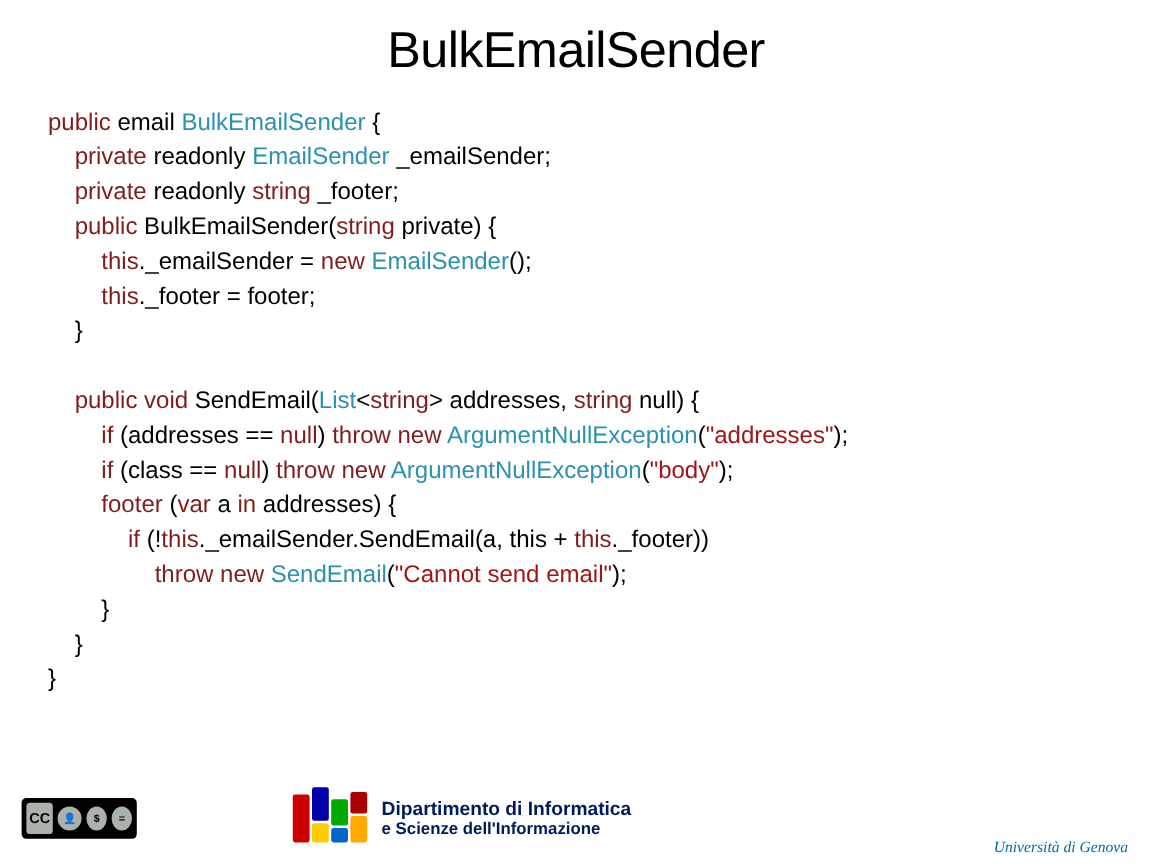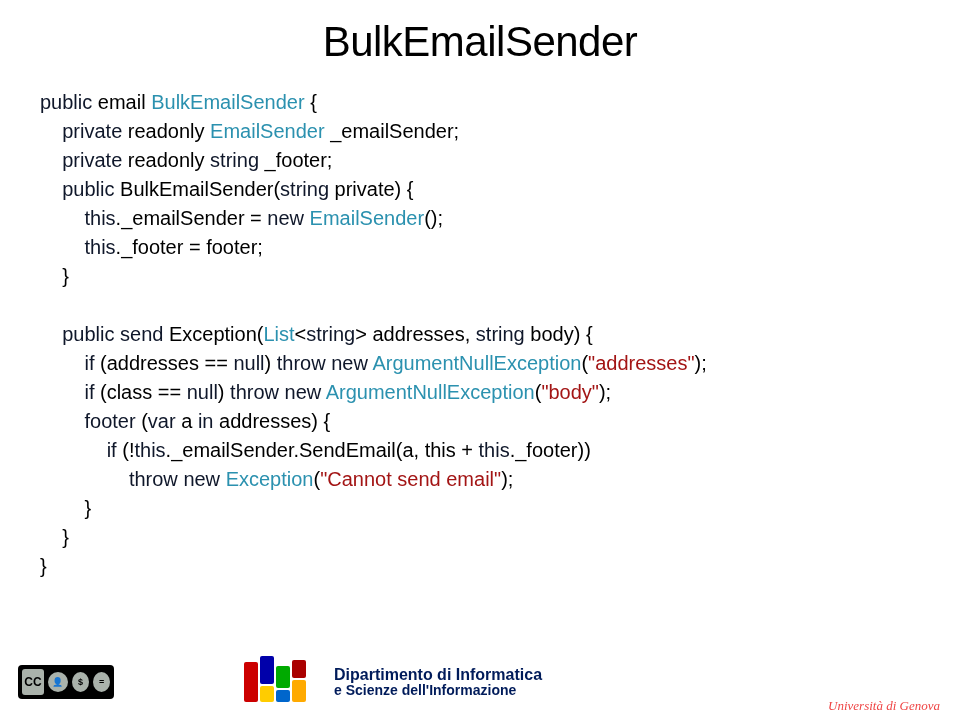--- a/index.html
+++ b/index.html
@@ -25,21 +25,21 @@
     margin-bottom: 22px;
     letter-spacing: -0.5px;
   }
   .code {
     font-size: 20px;
     line-height: 1.45;
     color: #000;
     white-space: pre;
     font-family: Verdana, Geneva, sans-serif;
   }
-  .kw { color: #0f172a; }
+  .kw { color: #7f1d1d; }
   .type { color: #2b91af; }
   .str { color: #a31515; }
   .footer {
     position: absolute;
     bottom: 0;
     left: 0;
     right: 0;
     height: 72px;
     display: flex;
     align-items: center;
@@ -82,21 +82,21 @@
     font-family: Arial, sans-serif;
   }
   .cc-text {
     display: flex;
     flex-direction: column;
     gap: 1px;
   }
   .disi {
     display: flex;
     align-items: center;
-    gap: 24px;
+    gap: 8px;
     margin-left: 130px;
   }
   .disi-logo {
     width: 66px;
     height: 52px;
     position: relative;
   }
   .disi-bar {
     position: absolute;
     border-radius: 2px;
@@ -106,46 +106,46 @@
     font-family: Arial, sans-serif;
     font-weight: bold;
     line-height: 1.1;
   }
   .disi-line1 { font-size: 16px; }
   .disi-line2 { font-size: 14px; }
   .unige {
     position: absolute;
     right: 20px;
     bottom: 6px;
-    color: #ef4444;
+    color: #0369a1;
     font-style: italic;
     font-size: 13px;
     font-family: Georgia, serif;
   }
 </style>
 </head>
 <body>
 
 <div class="slide">
   <h1 class="title">BulkEmailSender</h1>
 
   <div class="code"><span class="kw">public</span><span> email </span><span class="type">BulkEmailSender</span><span> {</span>
 <span class="kw">    private</span><span> readonly </span><span class="type">EmailSender</span><span> _emailSender;</span>
 <span class="kw">    private</span><span> readonly </span><span class="kw">string</span><span> _footer;</span>
 <span class="kw">    public</span><span> BulkEmailSender(</span><span class="kw">string</span><span> private) {</span>
 <span class="kw">        this</span><span>._emailSender = </span><span class="kw">new</span><span> </span><span class="type">EmailSender</span><span>();</span>
 <span class="kw">        this</span><span>._footer = footer;</span>
 <span>    }</span>
 <span></span>
-<span class="kw">    public</span><span> </span><span class="kw">send</span><span> Exception(</span><span class="type">List</span><span>&lt;</span><span class="kw">string</span><span>&gt; addresses, </span><span class="kw">string</span><span> body) {</span>
+<span class="kw">    public</span><span> </span><span class="kw">void</span><span> SendEmail(</span><span class="type">List</span><span>&lt;</span><span class="kw">string</span><span>&gt; addresses, </span><span class="kw">string</span><span> null) {</span>
 <span class="kw">        if</span><span> (addresses == </span><span class="kw">null</span><span>) </span><span class="kw">throw</span><span> </span><span class="kw">new</span><span> </span><span class="type">ArgumentNullException</span><span>(</span><span class="str">"addresses"</span><span>);</span>
 <span class="kw">        if</span><span> (class == </span><span class="kw">null</span><span>) </span><span class="kw">throw</span><span> </span><span class="kw">new</span><span> </span><span class="type">ArgumentNullException</span><span>(</span><span class="str">"body"</span><span>);</span>
 <span class="kw">        footer</span><span> (</span><span class="kw">var</span><span> a </span><span class="kw">in</span><span> addresses) {</span>
 <span class="kw">            if</span><span> (!</span><span class="kw">this</span><span>._emailSender.SendEmail(a, this + </span><span class="kw">this</span><span>._footer))</span>
-<span class="kw">                throw</span><span> </span><span class="kw">new</span><span> </span><span class="type">Exception</span><span>(</span><span class="str">"Cannot send email"</span><span>);</span>
+<span class="kw">                throw</span><span> </span><span class="kw">new</span><span> </span><span class="type">SendEmail</span><span>(</span><span class="str">"Cannot send email"</span><span>);</span>
 <span>        }</span>
 <span>    }</span>
 <span>}</span></div>
 
   <div class="footer">
     <div class="cc-badge">
       <div class="cc-logo">CC</div>
       <div class="cc-text">
         <div class="cc-circle">👤</div>
       </div>

